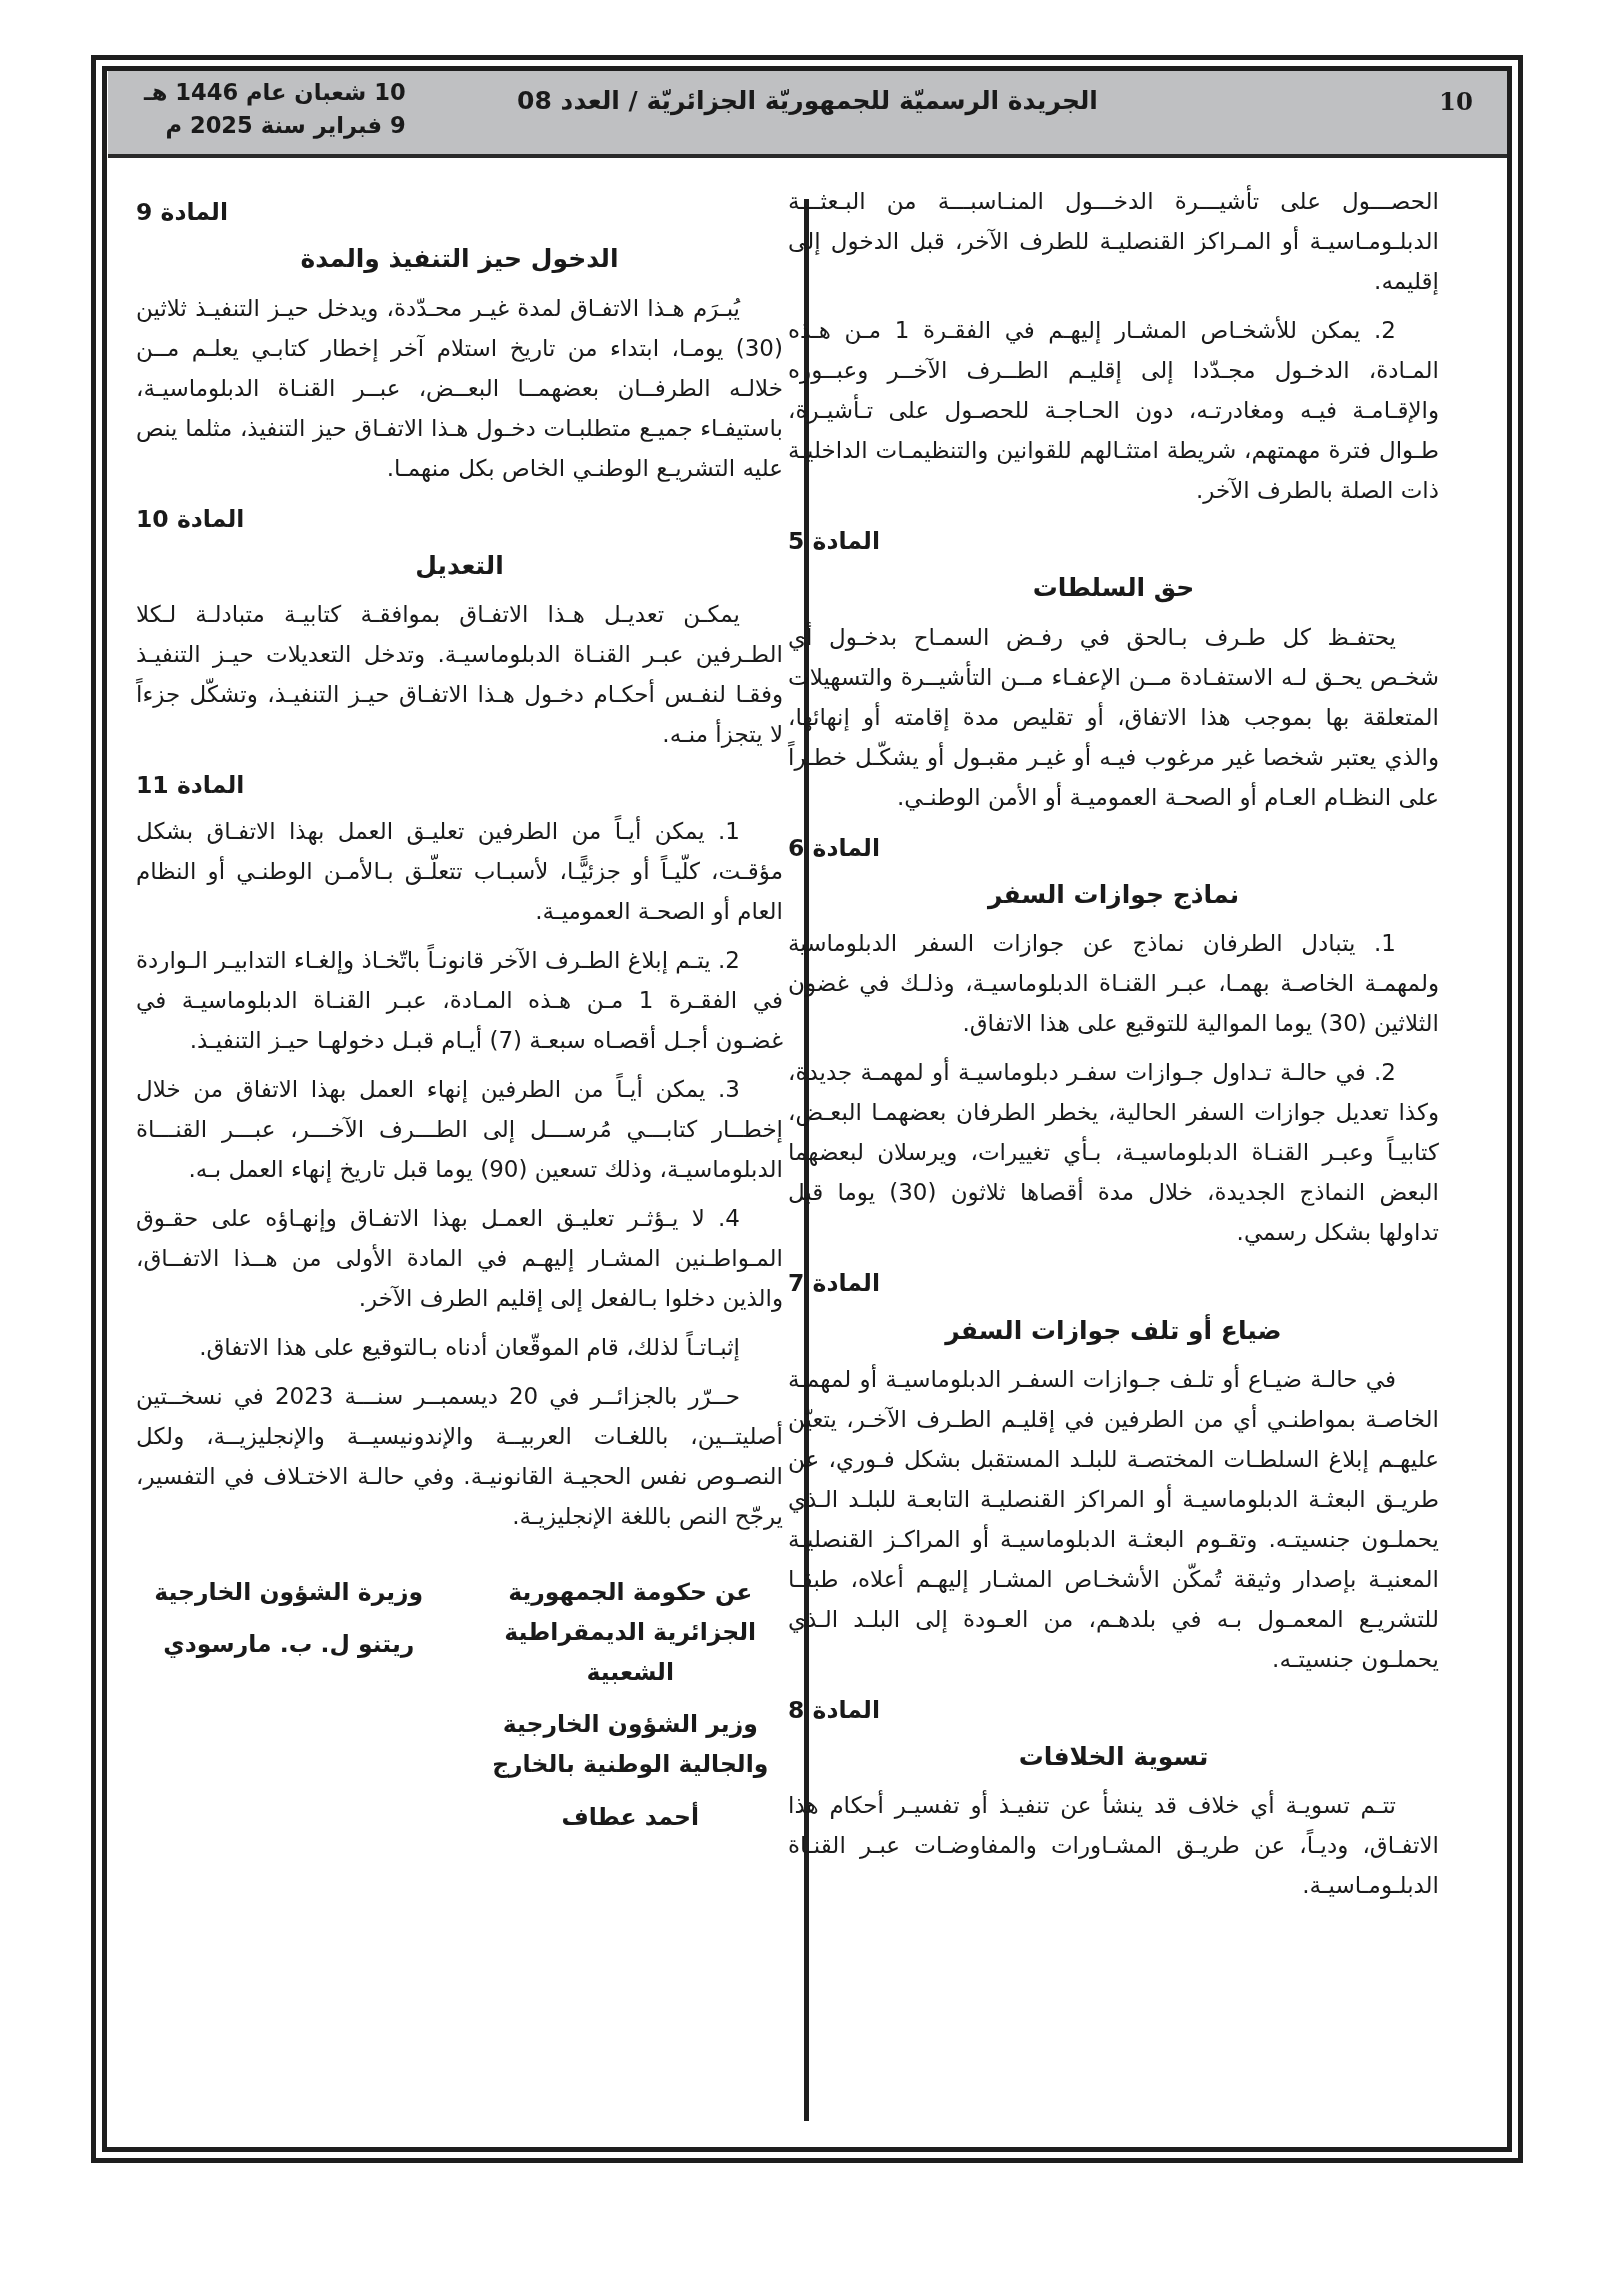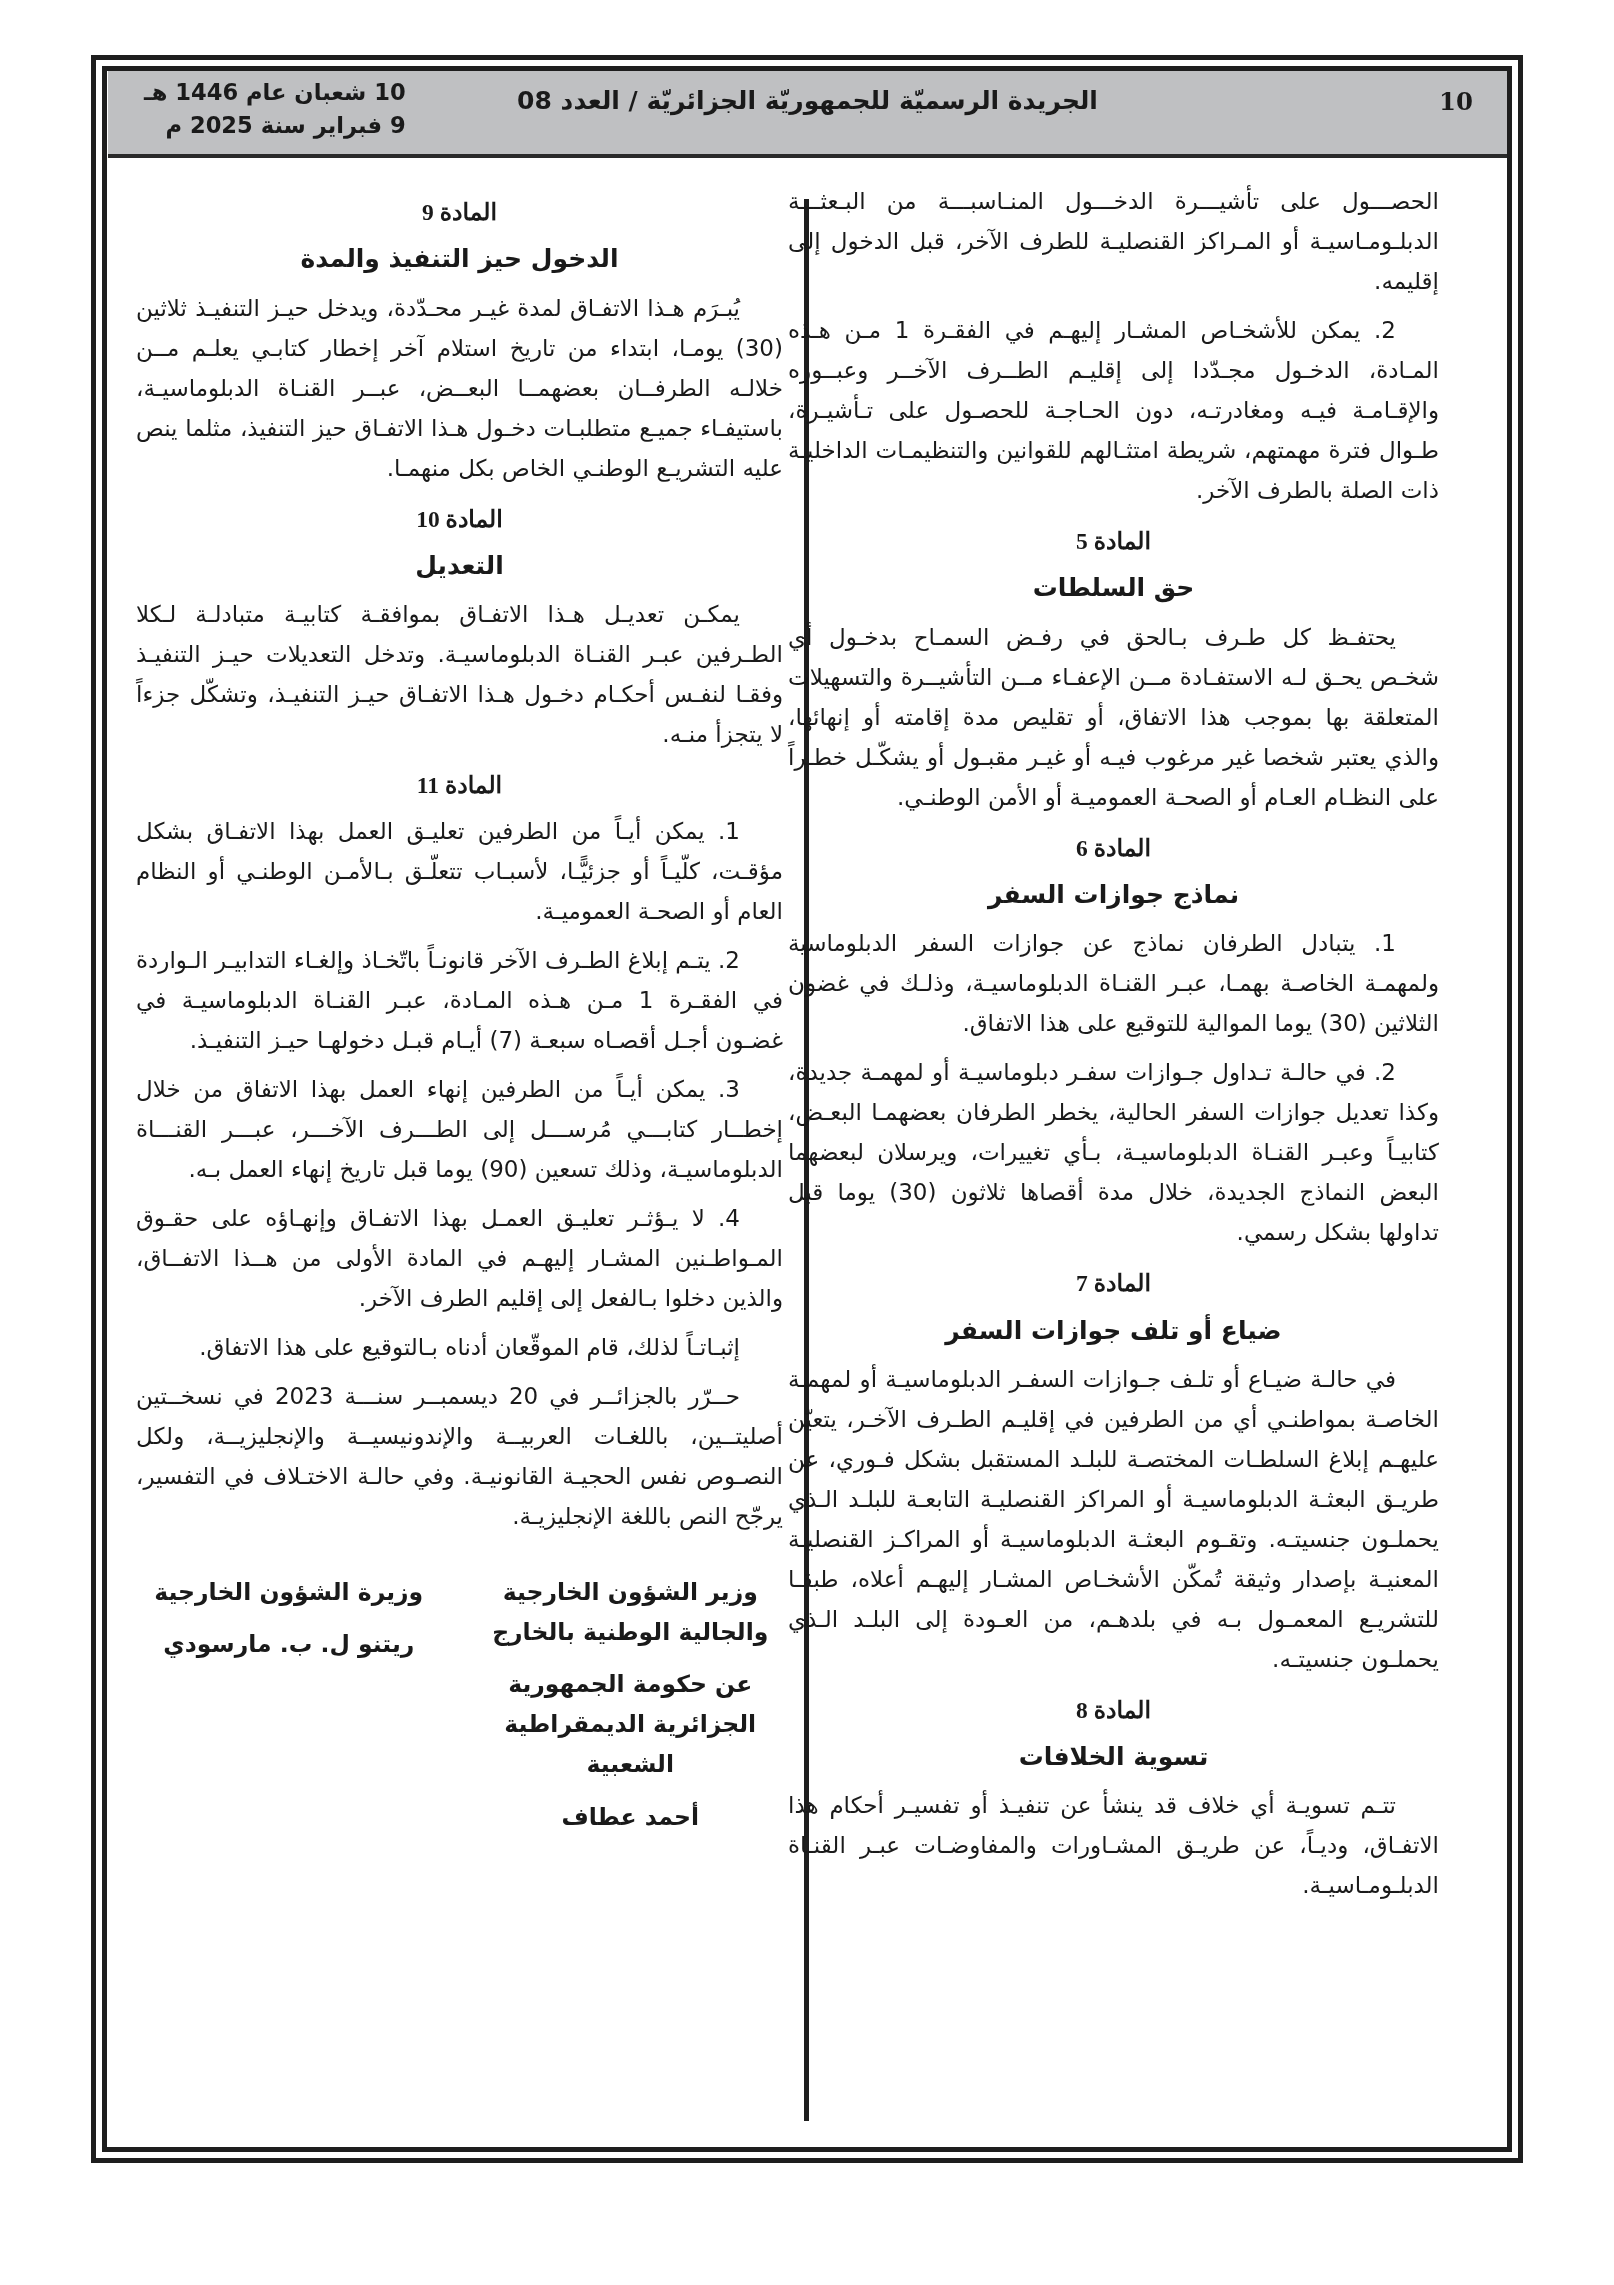--- a/index.html
+++ b/index.html
@@ -12,21 +12,21 @@
   .hdr-page { position:absolute; right:34px; top:16.3px; font-family:"DejaVu Serif", serif; font-weight:bold; font-size:24.4px; }
   .hdr-title { position:absolute; left:0; right:0; top:14.5px; text-align:center; font-weight:bold; font-size:25px; }
   .hdr-date { position:absolute; left:36px; top:5.4px; font-weight:bold; font-size:22.6px; line-height:33px; }
 
   .divider { position:absolute; left:804px; top:199px; width:5.4px; height:1922px; background:#1e1e1e; }
 
   .col { position:absolute; top:181px; direction:rtl; text-align:justify; font-size:23px; line-height:40px; }
   .col-right { left:788px; width:651px; }
   .col-left { left:136px; width:647px; }
 
-  .art-num { text-align:center; font-weight:bold; font-size:23.5px; margin:11px 0 5.4px 0; line-height:40px;font-family:Liberation Serif, serif; }
+  .art-num { text-align:left; font-weight:bold; font-size:23.5px; margin:11px 0 5.4px 0; line-height:40px; }
   .art-title { text-align:center; font-weight:bold; font-size:25px; margin:0 0 7.2px 0; line-height:43px; }
   .para { margin:0 0 9px 0; text-indent:0; }
   .para.indent { text-indent:43px; }
 
   .sign-grid { display:grid; grid-template-columns:1fr 1fr; column-gap:36px; margin-top:36px; text-align:center; font-weight:bold; font-size:23.5px; line-height:40px; }
   .sign-cell { margin-bottom:12.7px; }
 </style>
 </head>
 <body>
 
@@ -79,22 +79,22 @@
   <p class="para indent">1. يمكن أيـاً من الطرفين تعليـق العمل بهذا الاتفـاق بشكل مؤقـت، كلّيـاً أو جزئيًّـا، لأسبـاب تتعلّـق بـالأمـن الوطنـي أو النظام العام أو الصحـة العموميـة.</p>
   <p class="para indent">2. يتـم إبلاغ الطـرف الآخر قانونـاً باتّخـاذ وإلغـاء التدابيـر الـواردة في الفقـرة 1 مـن هـذه المـادة، عبـر القنـاة الدبلوماسيـة في غضـون أجـل أقصـاه سبعـة (7) أيـام قبـل دخولهـا حيـز التنفيـذ.</p>
   <p class="para indent">3. يمكن أيـاً من الطرفين إنهاء العمل بهذا الاتفاق من خلال إخطــار كتابـــي مُرســـل إلى الطـــرف الآخـــر، عبـــر القنـــاة الدبلوماسيـة، وذلك تسعين (90) يوما قبل تاريخ إنهاء العمل بـه.</p>
   <p class="para indent">4. لا يـؤثـر تعليـق العمـل بهذا الاتفـاق وإنهـاؤه على حقـوق المـواطـنين المشـار إليهـم في المادة الأولى من هــذا الاتفــاق، والذين دخلوا بـالفعل إلى إقليم الطرف الآخر.</p>
 
   <p class="para indent">إثبـاتـاً لذلك، قام الموقّعان أدناه بـالتوقيع على هذا الاتفاق.</p>
   <p class="para indent">حــرّر بالجزائــر في 20 ديسمبــر سنـــة 2023 في نسخــتين أصليتــين، باللغـات العربيــة والإندونيسيــة والإنجليزيــة، ولكل النصـوص نفس الحجيـة القانونيـة. وفي حالـة الاختـلاف في التفسير، يرجّح النص باللغة الإنجليزيـة.</p>
 
   <div class="sign-grid">
     <div>
+      <div class="sign-cell">عن حكومة الجمهورية الجزائرية الديمقراطية الشعبية</div>
       <div class="sign-cell">وزير الشؤون الخارجية والجالية الوطنية بالخارج</div>
-      <div class="sign-cell">عن حكومة الجمهورية الجزائرية الديمقراطية الشعبية</div>
       <div class="sign-cell">أحمد عطاف</div>
     </div>
     <div>
       <div class="sign-cell">وزيرة الشؤون الخارجية</div>
       <div class="sign-cell">ريتنو ل. ب. مارسودي</div>
     </div>
   </div>
 </section>
 
 

